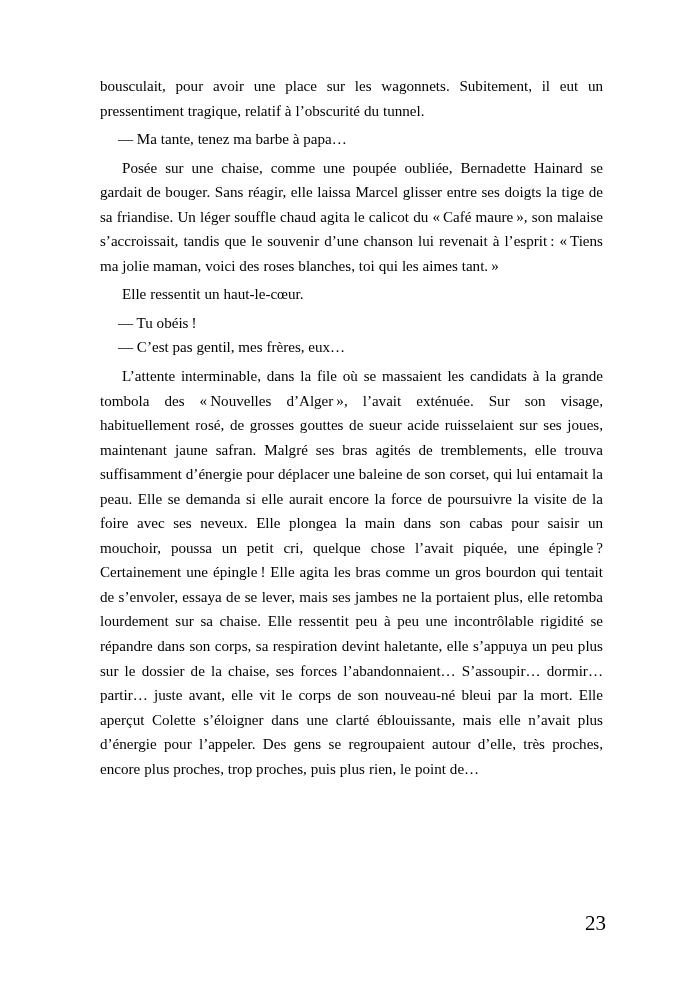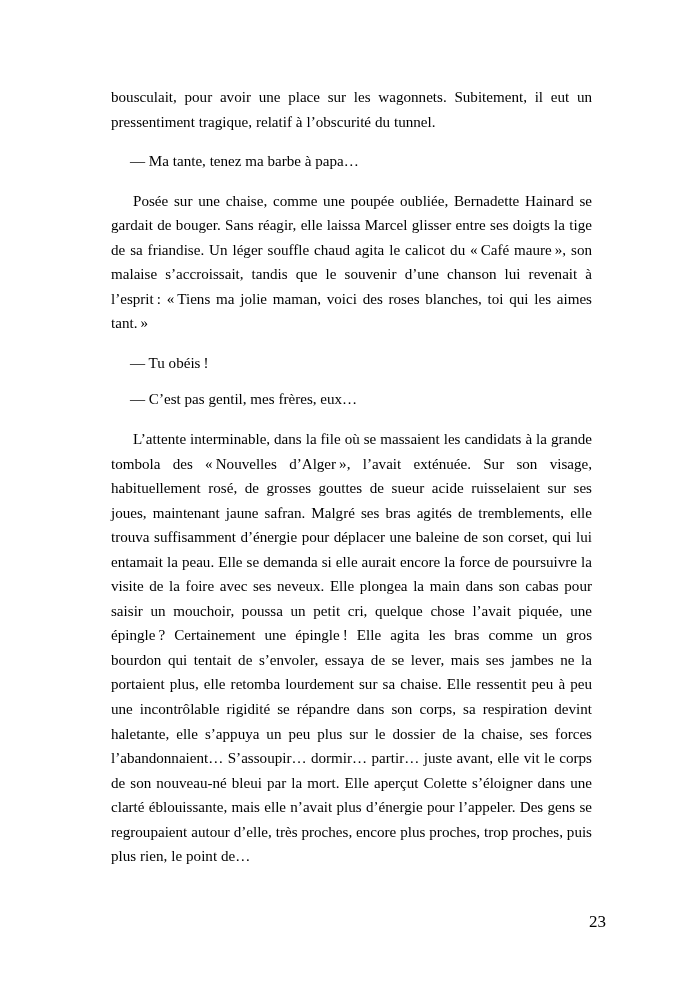--- a/index.html
+++ b/index.html
@@ -20,66 +20,67 @@
     background: #ffffff;
     overflow: hidden;
   }
   .text-block {
     position: absolute;
     left: 96px;
     top: 70px;
     width: 511px;
   }
   p.para {
-    margin: 15px;
+    margin: 4px;
     font-size: 15.1px;
     line-height: 24.55px;
     text-align: justify;
     text-justify: inter-word;
     text-indent: 22px;
     hyphens: none;
     -webkit-hyphens: none;
     word-spacing: 0.01em;
   }
   
   p.dialogue {
-    margin: 12px;
+    margin: 0;
     font-size: 15.1px;
     line-height: 24.55px;
     text-align: left;
     text-indent: 22px;
     hyphens: none;
     -webkit-hyphens: none;
   }
   
   p.cont {
     text-indent: 0;
   }
   .folio {
     position: absolute;
     right: 94px;
     top: 913px;
-    font-size: 17px;
+    font-size: 21px;
     line-height: 1;
     text-align: right;
   }
 </style>
 </head>
 <body>
 
 <div class="page">
 
   <div class="text-block">
 
     <p class="para cont">bousculait, pour avoir une place sur les wagonnets. Subitement, il eut un pressentiment tragique, relatif à l’obscurité du tunnel.</p>
 
     <p class="dialogue">— Ma tante, tenez ma barbe à papa…</p>
 
     <p class="para">Posée sur une chaise, comme une poupée oubliée, Bernadette Hainard se gardait de bouger. Sans réagir, elle laissa Marcel glisser entre ses doigts la tige de sa friandise. Un léger souffle chaud agita le calicot du « Café maure », son malaise s’accroissait, tandis que le souvenir d’une chanson lui revenait à l’esprit : « Tiens ma jolie maman, voici des roses blanches, toi qui les aimes tant. »</p>
 
+    <p class="para">Elle ressentit un haut-le-cœur.</p>
 
 
     <p class="dialogue">— Tu obéis !</p>
 
     <p class="dialogue">— C’est pas gentil, mes frères, eux…</p>
 
     <p class="para">L’attente interminable, dans la file où se massaient les candidats à la grande tombola des « Nouvelles d’Alger », l’avait exténuée. Sur son visage, habituellement rosé, de grosses gouttes de sueur acide ruisselaient sur ses joues, maintenant jaune safran. Malgré ses bras agités de tremblements, elle trouva suffisamment d’énergie pour déplacer une baleine de son corset, qui lui entamait la peau. Elle se demanda si elle aurait encore la force de poursuivre la visite de la foire avec ses neveux. Elle plongea la main dans son cabas pour saisir un mouchoir, poussa un petit cri, quelque chose l’avait piquée, une épingle ? Certainement une épingle ! Elle agita les bras comme un gros bourdon qui tentait de s’envoler, essaya de se lever, mais ses jambes ne la portaient plus, elle retomba lourdement sur sa chaise. Elle ressentit peu à peu une incontrôlable rigidité se répandre dans son corps, sa respiration devint haletante, elle s’appuya un peu plus sur le dossier de la chaise, ses forces l’abandonnaient… S’assoupir… dormir… partir… juste avant, elle vit le corps de son nouveau-né bleui par la mort. Elle aperçut Colette s’éloigner dans une clarté éblouissante, mais elle n’avait plus d’énergie pour l’appeler. Des gens se regroupaient autour d’elle, très proches, encore plus proches, trop proches, puis plus rien, le point de…</p>
 
   </div>
 

